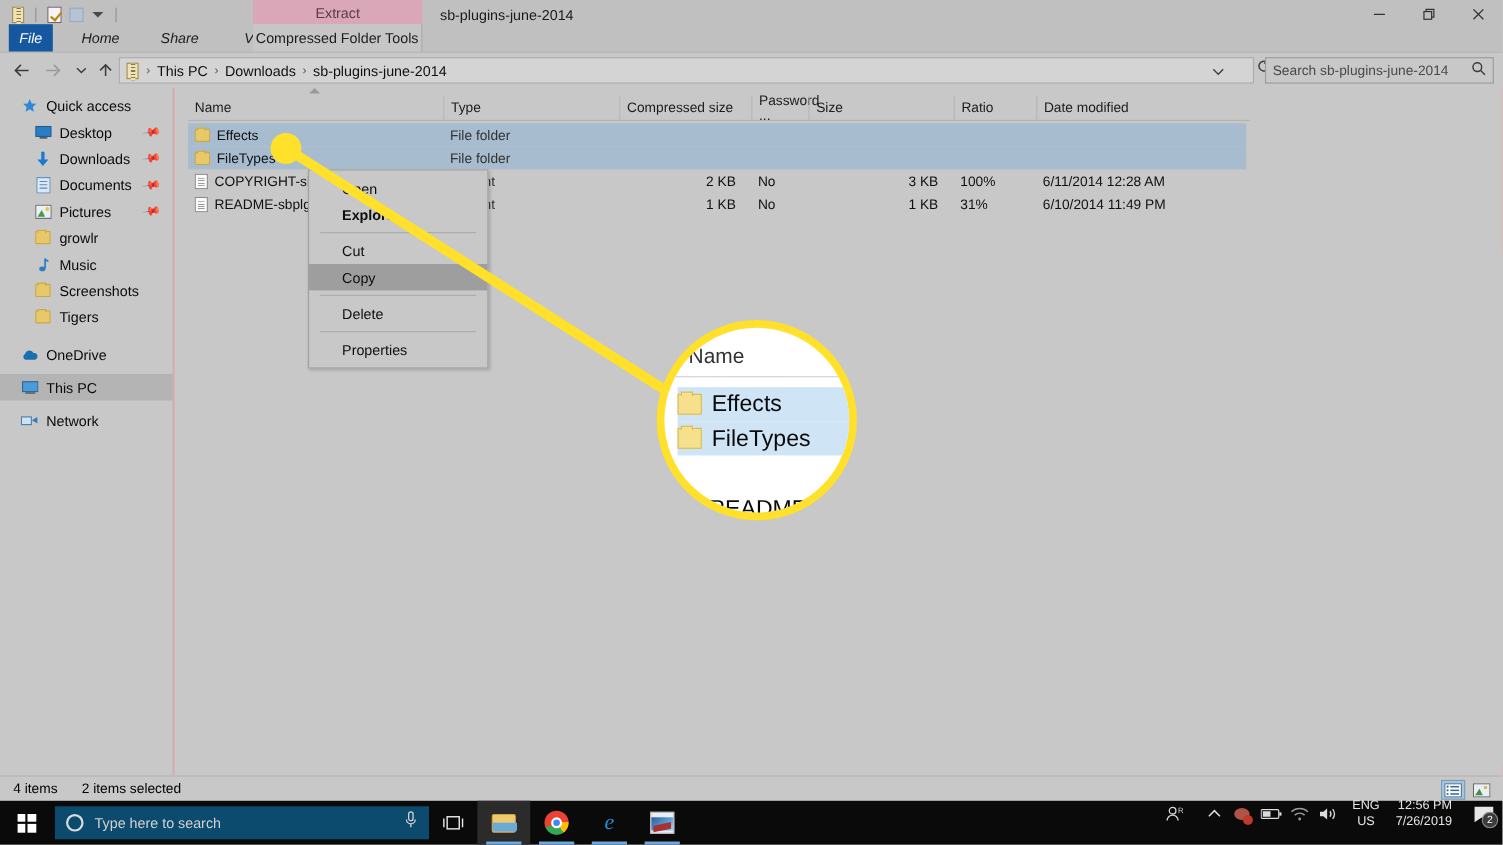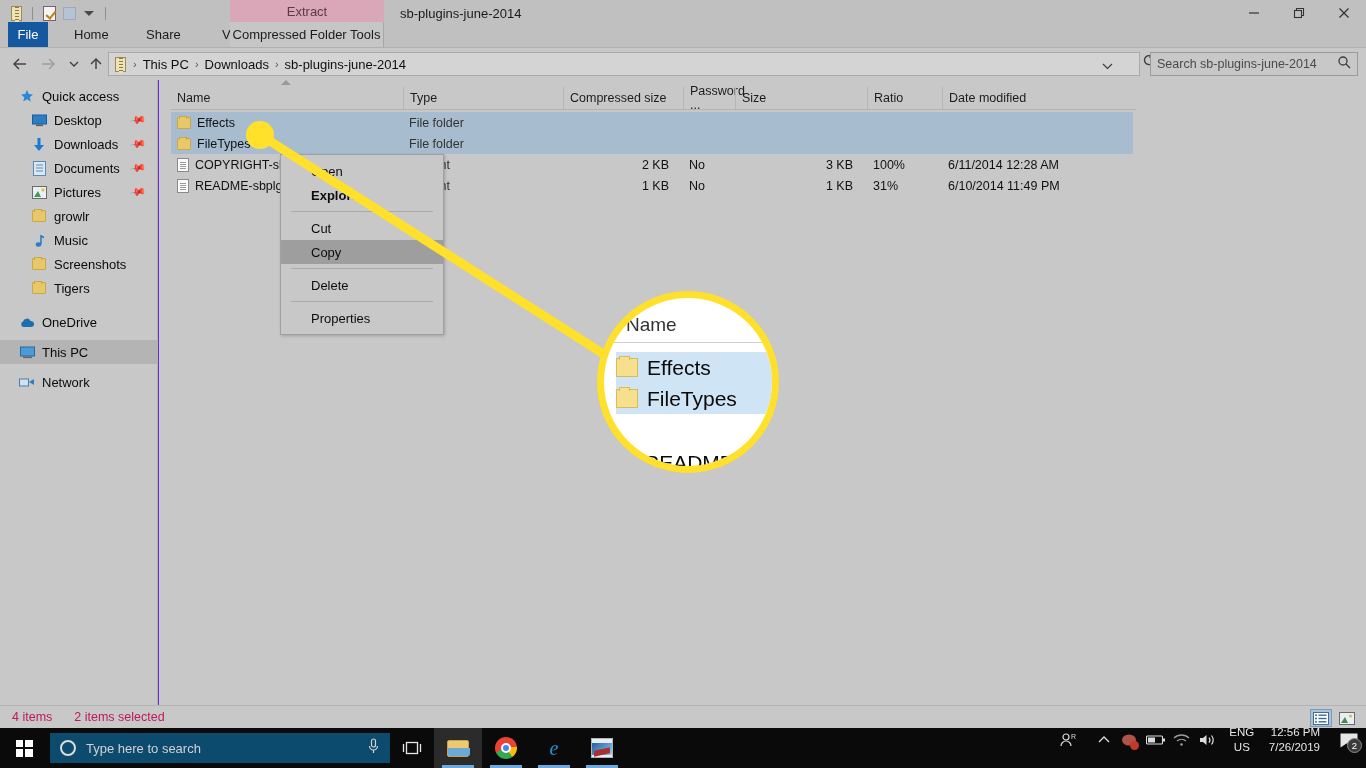--- a/index.html
+++ b/index.html
@@ -64,21 +64,21 @@
   }
   .winbtn svg { display: block; }
 
   
   .ribbonbar {
     position: absolute; left: 0; top: 22px; width: 1366px; height: 25px;
     background: #c0c0c0;
   }
   .rtab {
     position: absolute; top: 0; height: 25px; display: flex; align-items: center;
-    justify-content: center; font-size: 13px; color: #1c1c1c; padding: 0 12px;
+    justify-content: center; font-size: 13px; color: #1c1c1c; padding: 0 12px; font-style: italic;
   }
   .rtab-file { left: 8px; width: 40px; background: #1558a0; color: #fff; }
   .rtab-home { left: 62px; }
   .rtab-share { left: 134px; }
   .rtab-view { left: 210px; }
   .rtab-ctx {
     left: 230px; top: 22px; position: absolute; width: 154px; height: 25px;
     display: flex; align-items: center; justify-content: center;
     font-size: 13px; color: #1c1c1c; background: #c6c6c6;
     border-right: 1px solid #a7a7a7;
@@ -127,21 +127,21 @@
     position: absolute; left: 1150px; top: 4px; width: 208px; height: 24px;
     background: #c8c8c8; border: 1px solid #9a9a9a;
     display: flex; align-items: center; padding: 0 6px;
   }
   .search-text { font-size: 12.5px; color: #4a4a4a; flex: 1; }
   .search-mag { color: #3c3c3c; }
 
   
   .mainarea {
     position: absolute; left: 0; top: 80px; width: 1366px; height: 625px;
-    background: #6d28d9;
+    background: #fca5a5;
   }
 
   
   .sidebar {
     position: absolute; left: 0; top: 0; width: 158px; height: 625px;
     background: #c8c8c8; border-right: 1px solid #b4b4b4;
     padding-top: 4px;
   }
   .nav-item {
     height: 24px; display: flex; align-items: center; padding-left: 18px;
@@ -269,21 +269,21 @@
     content: ""; position: absolute; left: 3px; top: 5px; right: 3px; height: 11px;
     background: repeating-linear-gradient(to bottom, #9a9a9a 0 1.5px, transparent 1.5px 3.5px);
   }
 
   
   .statusbar {
     position: absolute; left: 0; top: 705px; width: 1366px; height: 23px;
     background: #c8c8c8; border-top: 1px solid #b4b4b4;
     display: flex; align-items: center;
   }
-  .status-text { font-size: 12.5px; color: #be185d; }
+  .status-text { font-size: 12.5px; color: #000000; }
   .st1 { margin-left: 12px; }
   .st2 { margin-left: 22px; }
   .viewbtns { position: absolute; right: 8px; top: 3px; display: flex; gap: 4px; }
   .viewbtn {
     width: 22px; height: 18px; display: flex; align-items: center; justify-content: center;
     border: 1px solid transparent;
   }
   .viewbtn.active { background: #a8c4dc; border-color: #7a9cb8; }
 
   

